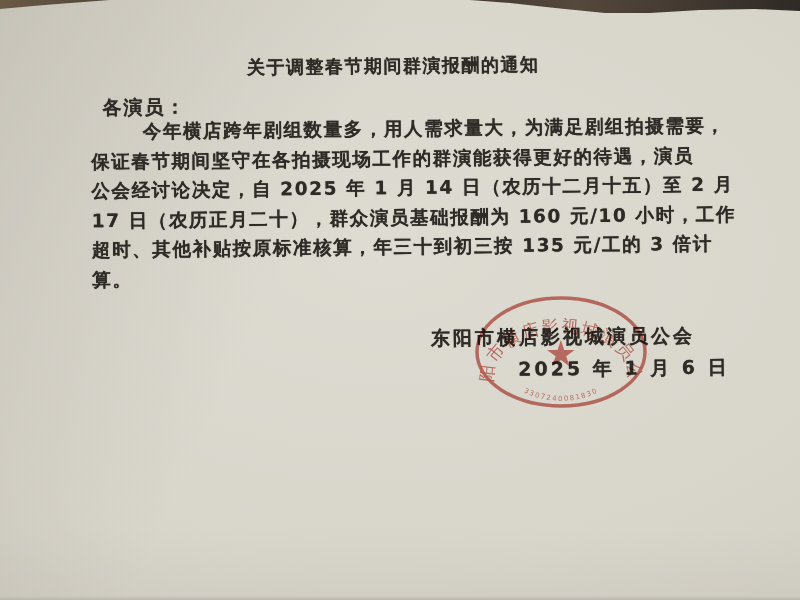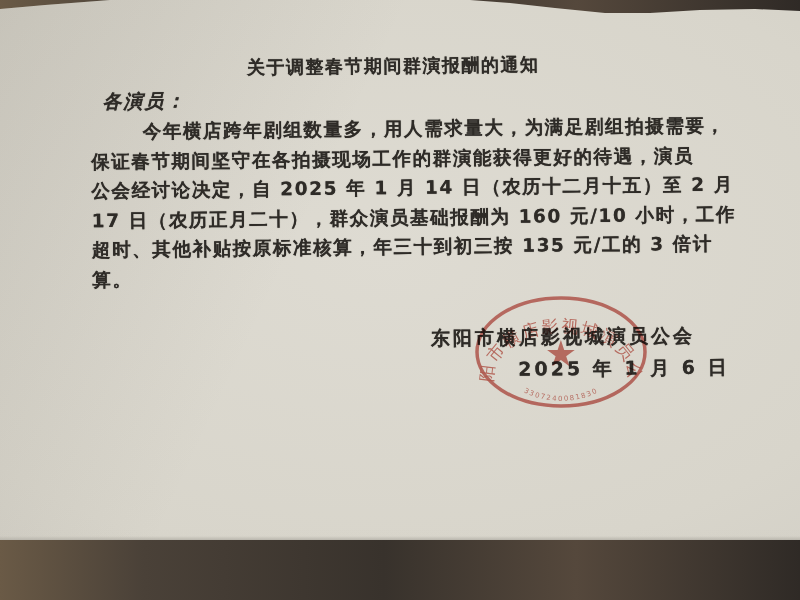--- a/index.html
+++ b/index.html
@@ -1,21 +1,21 @@
 <!DOCTYPE html>
 <html><head>
 <meta charset="utf-8">
 <style>
   html,body{margin:0;padding:0;}
   body{
     width:800px;height:600px;overflow:hidden;
     background:linear-gradient(90deg,#6a5a46 0%,#4a4138 18%,#38322c 48%,#55483c 72%,#2f2a26 100%);
     font-family:"DejaVu Sans",sans-serif;
   }
-  .photo{position:relative;width:800px;height:540px;overflow:hidden;}
+  .photo{position:relative;width:800px;height:600px;overflow:hidden;}
   .paper{
     position:absolute;left:0;top:0;width:800px;height:600px;
     background:
       linear-gradient(115deg,rgba(110,105,95,0.16) 0%,rgba(110,105,95,0.0) 38%),
       linear-gradient(0deg,rgba(160,155,140,0.10) 0%,rgba(160,155,140,0.0) 12%),
       radial-gradient(120% 95% at 48% 42%,#dedbd2 0%,#d8d5cb 55%,#ccc9c1 100%);
     clip-path:polygon(0 9px,45px 5px,110px 0,470px 0,510px 3px,555px 8px,605px 13px,650px 13px,700px 10px,755px 9px,800px 11px,800px 600px,0 600px);
   }
   .paper-bottom-edge{
     position:absolute;left:0;bottom:0;width:800px;height:4px;
@@ -25,22 +25,22 @@
     position:absolute;left:0;top:0;width:800px;height:600px;
     transform:rotate(-0.6deg);transform-origin:400px 250px;
     color:#2e2b27;font-weight:700;
     text-shadow:0 0 0.7px rgba(46,43,39,0.75);
   }
   .doc-title{
     position:absolute;left:0;right:10px;top:54px;
     text-align:center;font-size:18px;letter-spacing:1.5px;white-space:nowrap;
   }
   .salutation{
-    position:absolute;left:104px;top:86px;
-    font-size:19px;letter-spacing:2px;white-space:nowrap;font-style:italic;
+    position:absolute;left:104px;top:92px;
+    font-size:19px;letter-spacing:2px;white-space:nowrap;
   }
   .body-block{
     position:absolute;left:92px;top:114px;width:640px;
     font-size:18.5px;line-height:29.5px;letter-spacing:1.6px;
   }
   .body-line{white-space:nowrap;}
   .body-line.first{text-indent:52px;}
   .signature{
     position:absolute;left:430px;top:326px;
     font-size:19px;letter-spacing:3px;white-space:nowrap;

